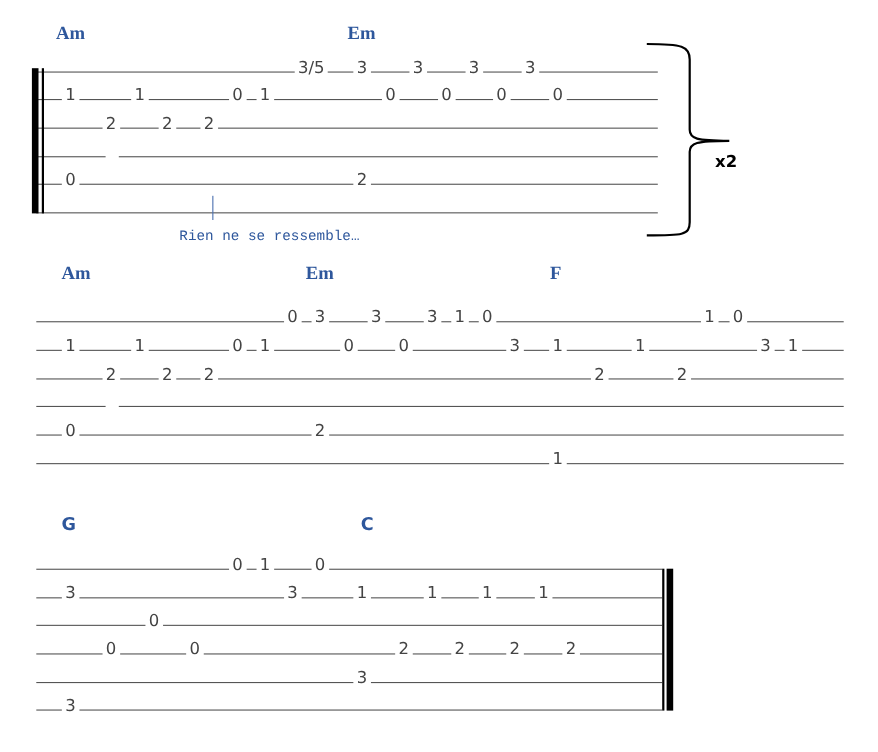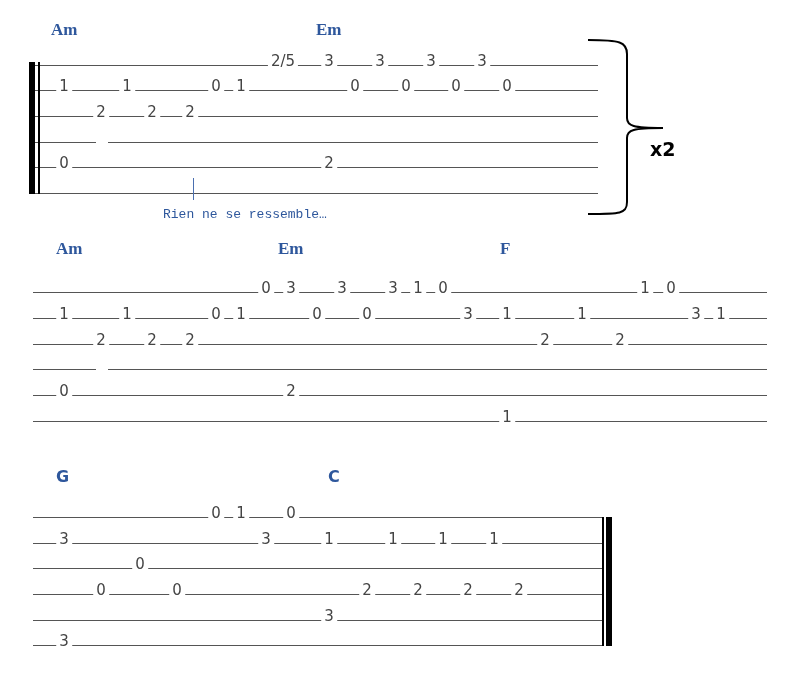--- a/index.html
+++ b/index.html
@@ -13,38 +13,38 @@
   .note { position:absolute; font-family:"DejaVu Sans","Liberation Sans",sans-serif;
           font-size:15px; color:#444444; line-height:1; padding:0 3px; background:#ffffff;
           transform:translate(-50%, -100%); white-space:nowrap; }
   .gap { position:absolute; height:3px; background:#ffffff; }
   .bar-thick { position:absolute; background:#000000; }
   .bar-thin { position:absolute; background:#000000; width:2px; }
   .lyric { position:absolute; font-family:"Liberation Mono","DejaVu Sans Mono",monospace;
            font-size:13px; color:#2e579c; line-height:1; }
   .lyric-tick { position:absolute; width:1px; background:#4a6fb0; }
   .repeat-label { position:absolute; font-family:"DejaVu Sans","Liberation Sans",sans-serif;
-                  font-weight:bold; font-size:19px; color:#000; line-height:1; }
+                  font-weight:bold; font-size:15px; color:#000; line-height:1; }
   svg.brace { position:absolute; overflow:visible; }
 </style>
 </head>
 <body>
 
 <div id="tab-root">
     <div class="system">
       <div class="chord" style="left: 51px; top: 21px;">Am</div>
       <div class="chord" style="left: 316px; top: 21px;">Em</div>
       <div class="string" style="left: 33px; top: 65px; width: 565px;"></div>
       <div class="string" style="left: 33px; top: 90px; width: 565px;"></div>
       <div class="string" style="left: 33px; top: 116px; width: 565px;"></div>
       <div class="string" style="left: 33px; top: 142px; width: 565px;"></div>
       <div class="string" style="left: 33px; top: 167px; width: 565px;"></div>
       <div class="string" style="left: 33px; top: 193px; width: 565px;"></div>
       <div class="gap" style="left: 96px; top: 141px; width: 12px;"></div>
-      <span class="note" style="left: 283px; top: 69px;">2/5</span>
+      <span class="note" style="left: 283px; top: 69px;">3/5</span>
       <span class="note" style="left: 329px; top: 69px;">3</span>
       <span class="note" style="left: 380px; top: 69px;">3</span>
       <span class="note" style="left: 431px; top: 69px;">3</span>
       <span class="note" style="left: 482px; top: 69px;">3</span>
       <span class="note" style="left: 64px; top: 94px;">1</span>
       <span class="note" style="left: 127px; top: 94px;">1</span>
       <span class="note" style="left: 216px; top: 94px;">0</span>
       <span class="note" style="left: 241px; top: 94px;">1</span>
       <span class="note" style="left: 355px; top: 94px;">0</span>
       <span class="note" style="left: 406px; top: 94px;">0</span>

